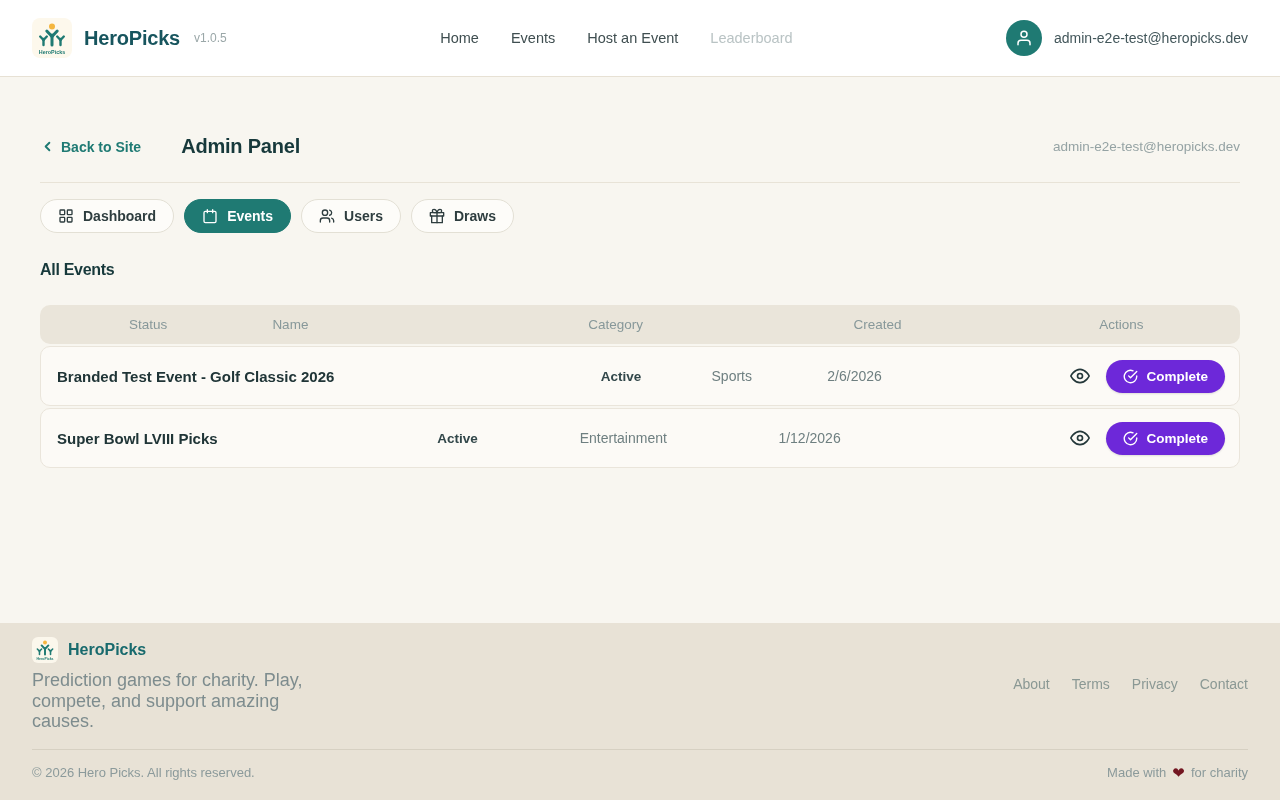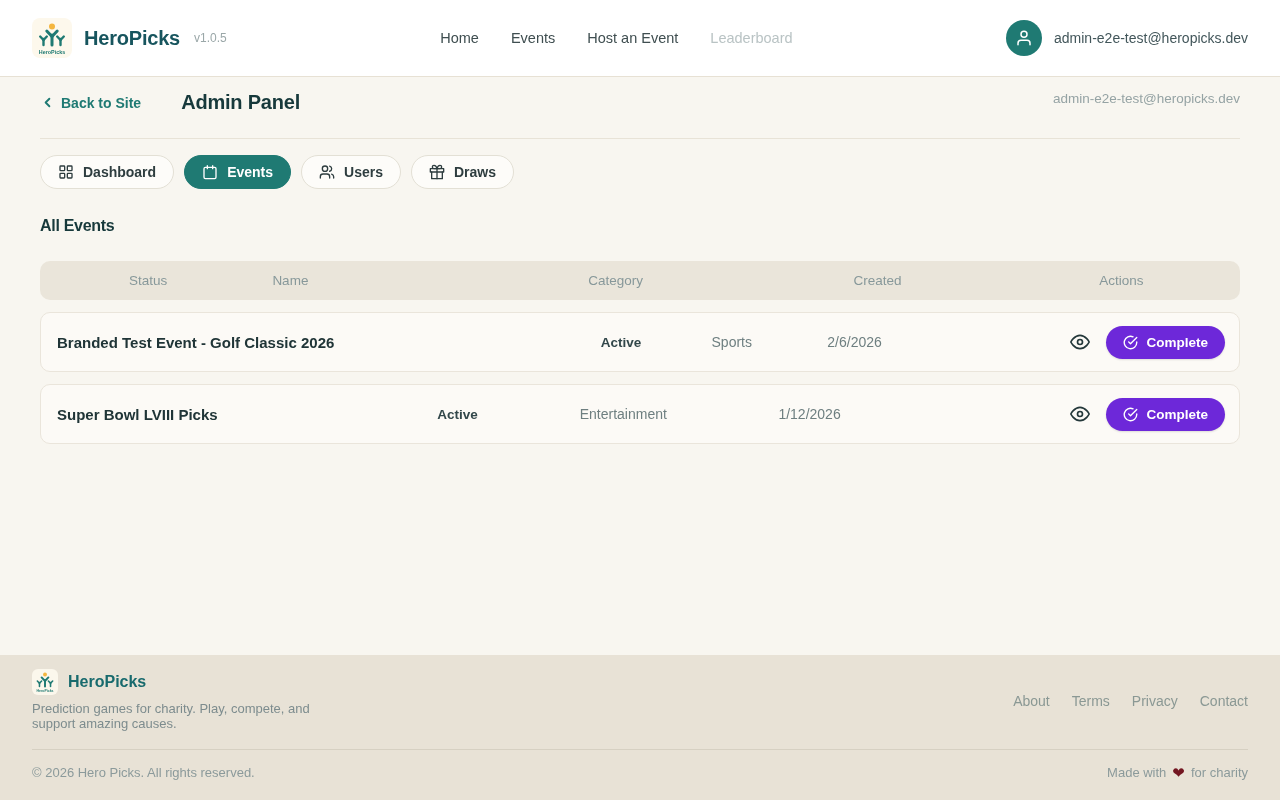--- a/index.html
+++ b/index.html
@@ -30,21 +30,21 @@
   .user-chip { display: flex; align-items: center; gap: 12px; }
   .avatar { width: 36px; height: 36px; border-radius: 50%; background: #1f7a73;
     display: flex; align-items: center; justify-content: center; cursor: pointer; border: none; }
   .avatar svg { width: 18px; height: 18px; stroke: #ffffff; }
   .user-email { font-size: 14px; color: #42565a; }
 
   
   main { flex: 1 1 auto; background: #f8f6f0; }
   .admin-wrap { width: 1200px; margin: 0 auto; }
 
-  .admin-bar { display: flex; padding: 14px 0 24px; border-bottom: 1px solid #e8e3d7; }
+  .admin-bar { display: flex; align-items: center; padding: 14px 0 24px; border-bottom: 1px solid #e8e3d7; margin-top: 44px; }
   .back-link { display: inline-flex; align-items: center; gap: 6px; color: #1f7a73;
     font-size: 14px; font-weight: 700; text-decoration: none; cursor: pointer; }
   .back-link svg { width: 15px; height: 15px; stroke: #1f7a73; }
   .admin-title { font-size: 20px; font-weight: 800; color: #17393b; margin-left: 40px; letter-spacing: -0.2px; }
   .admin-email { margin-left: auto; font-size: 13.5px; color: #95a3a4; }
 
   
   .tabs { display: flex; gap: 10px; margin-top: 16px; }
   .tab { display: inline-flex; align-items: center; gap: 9px; padding: 8px 17px;
     border-radius: 999px; background: #fdfcf9; border: 1px solid #e3e0d5;
@@ -54,21 +54,21 @@
   .tab.active svg { stroke: #ffffff; }
 
   .section-title { margin-top: 28px; font-size: 16px; font-weight: 800; color: #17393b; letter-spacing: -0.3px; }
 
   
   .thead { display: table; table-layout: auto; width: 100%; height: 39px;
     background: #eae5da; border-radius: 10px; margin-top: 26px; }
   .thead .cell { color: #87989a; font-size: 13.5px; font-weight: 500; }
 
   .erow { display: table; table-layout: auto; width: 100%; height: 60px;
-    background: #fcfaf6; border: 1px solid #eae5db; border-radius: 10px; margin-top: 12px; }
+    background: #fcfaf6; border: 1px solid #eae5db; border-radius: 10px; margin-top: 2px; }
 
   .cell { display: table-cell; vertical-align: middle; white-space: nowrap;
     text-align: center; padding: 0 12px; font-size: 14px; }
   .c-name { text-align: left; padding-left: 16px; }
   .erow .c-name { font-size: 15px; font-weight: 700; color: #203537; }
   .erow .c-status { font-size: 13.5px; font-weight: 600; color: #32474a; }
   .erow .c-category, .erow .c-created { color: #6e7f80; }
   .c-actions { padding-right: 14px; }
   .actions-inner { display: inline-flex; align-items: center; justify-content: flex-end; gap: 12px; width: 100%; }
 
@@ -81,21 +81,21 @@
   .complete-btn svg { width: 15px; height: 15px; stroke: #ffffff; }
 
   
   footer { flex: 0 0 auto; background: #e8e2d6; padding: 14px 32px 20px; }
   .footer-top { display: flex; align-items: center; justify-content: space-between; }
   .footer-brand-row { display: flex; align-items: center; gap: 10px; cursor: pointer; }
   .footer-logo-box { width: 26px; height: 26px; border-radius: 6px; background: #fbf7ec;
     display: flex; align-items: center; justify-content: center; }
   .footer-logo-box svg { width: 26px; height: 26px; }
   .footer-brand-name { font-size: 16px; font-weight: 800; color: #186a6d; }
-  .footer-tagline { margin-top: 7px; max-width: 300px; font-size: 13px; line-height: 1.15; color: #7d8c8e; }
+  .footer-tagline { margin-top: 7px; max-width: 300px; font-size: 18px; line-height: 1.15; color: #7d8c8e; }
   .footer-links { display: flex; gap: 22px; align-items: center; }
   .footer-link { font-size: 14px; color: #8a9894; text-decoration: none; cursor: pointer; }
   .footer-divider { border-top: 1px solid #d6d0c2; margin-top: 17px; }
   .footer-bottom { display: flex; align-items: center; justify-content: space-between; padding-top: 15px; gap: 28px; }
   .copyright { font-size: 13px; color: #8b9a9b; }
   .made-with { font-size: 13px; color: #8b9a9b; display: inline-flex; align-items: center; gap: 6px; }
   .heart { color: #731621; font-size: 15px; line-height: 1; }
 </style>
 </head>
 <body>

